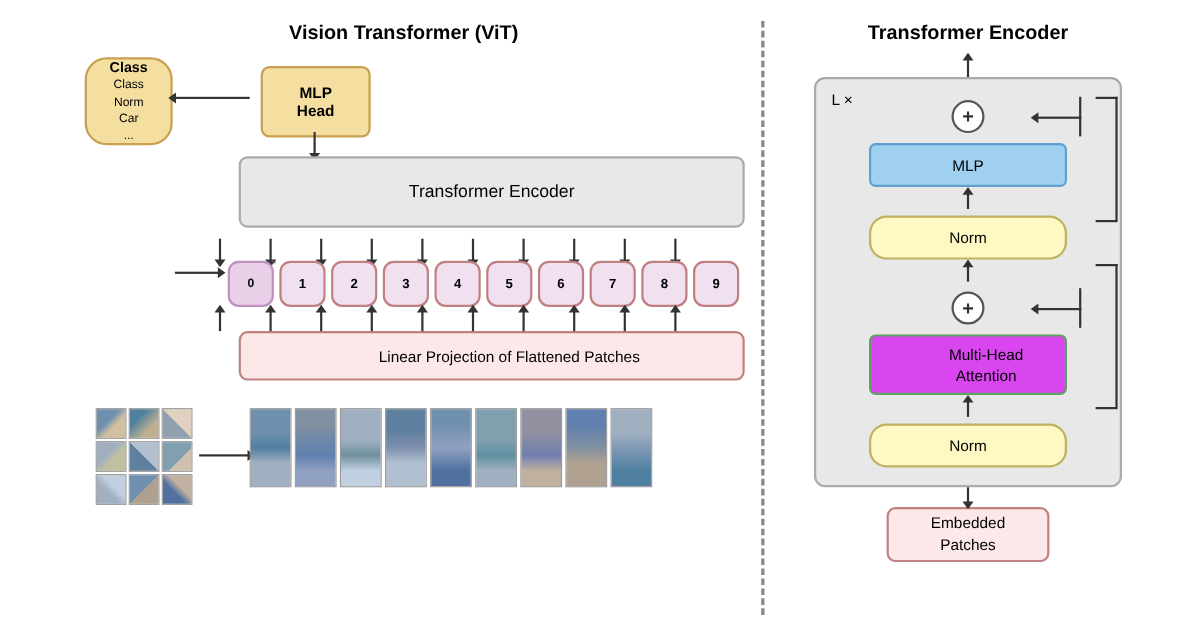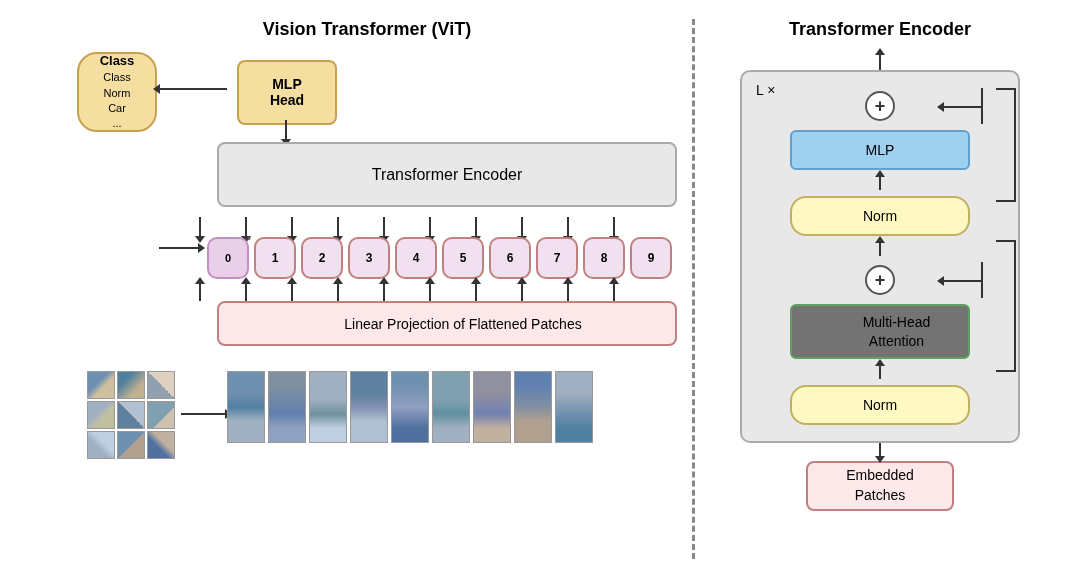--- a/index.html
+++ b/index.html
@@ -289,21 +289,21 @@
       border-color: #60a0d0;
     }
 
     .norm-box {
       background: #fef9c3;
       border-color: #c0b060;
       border-radius: 16px;
     }
 
     .multihead-box {
-      background: #737373;
+      background: #d946ef;
       border-color: #60a060;
       height: 55px;
       text-align: center;
       line-height: 1.3;
       padding-left: 33px;
     }
 
     .plus-circle {
       width: 30px;
       height: 30px;

